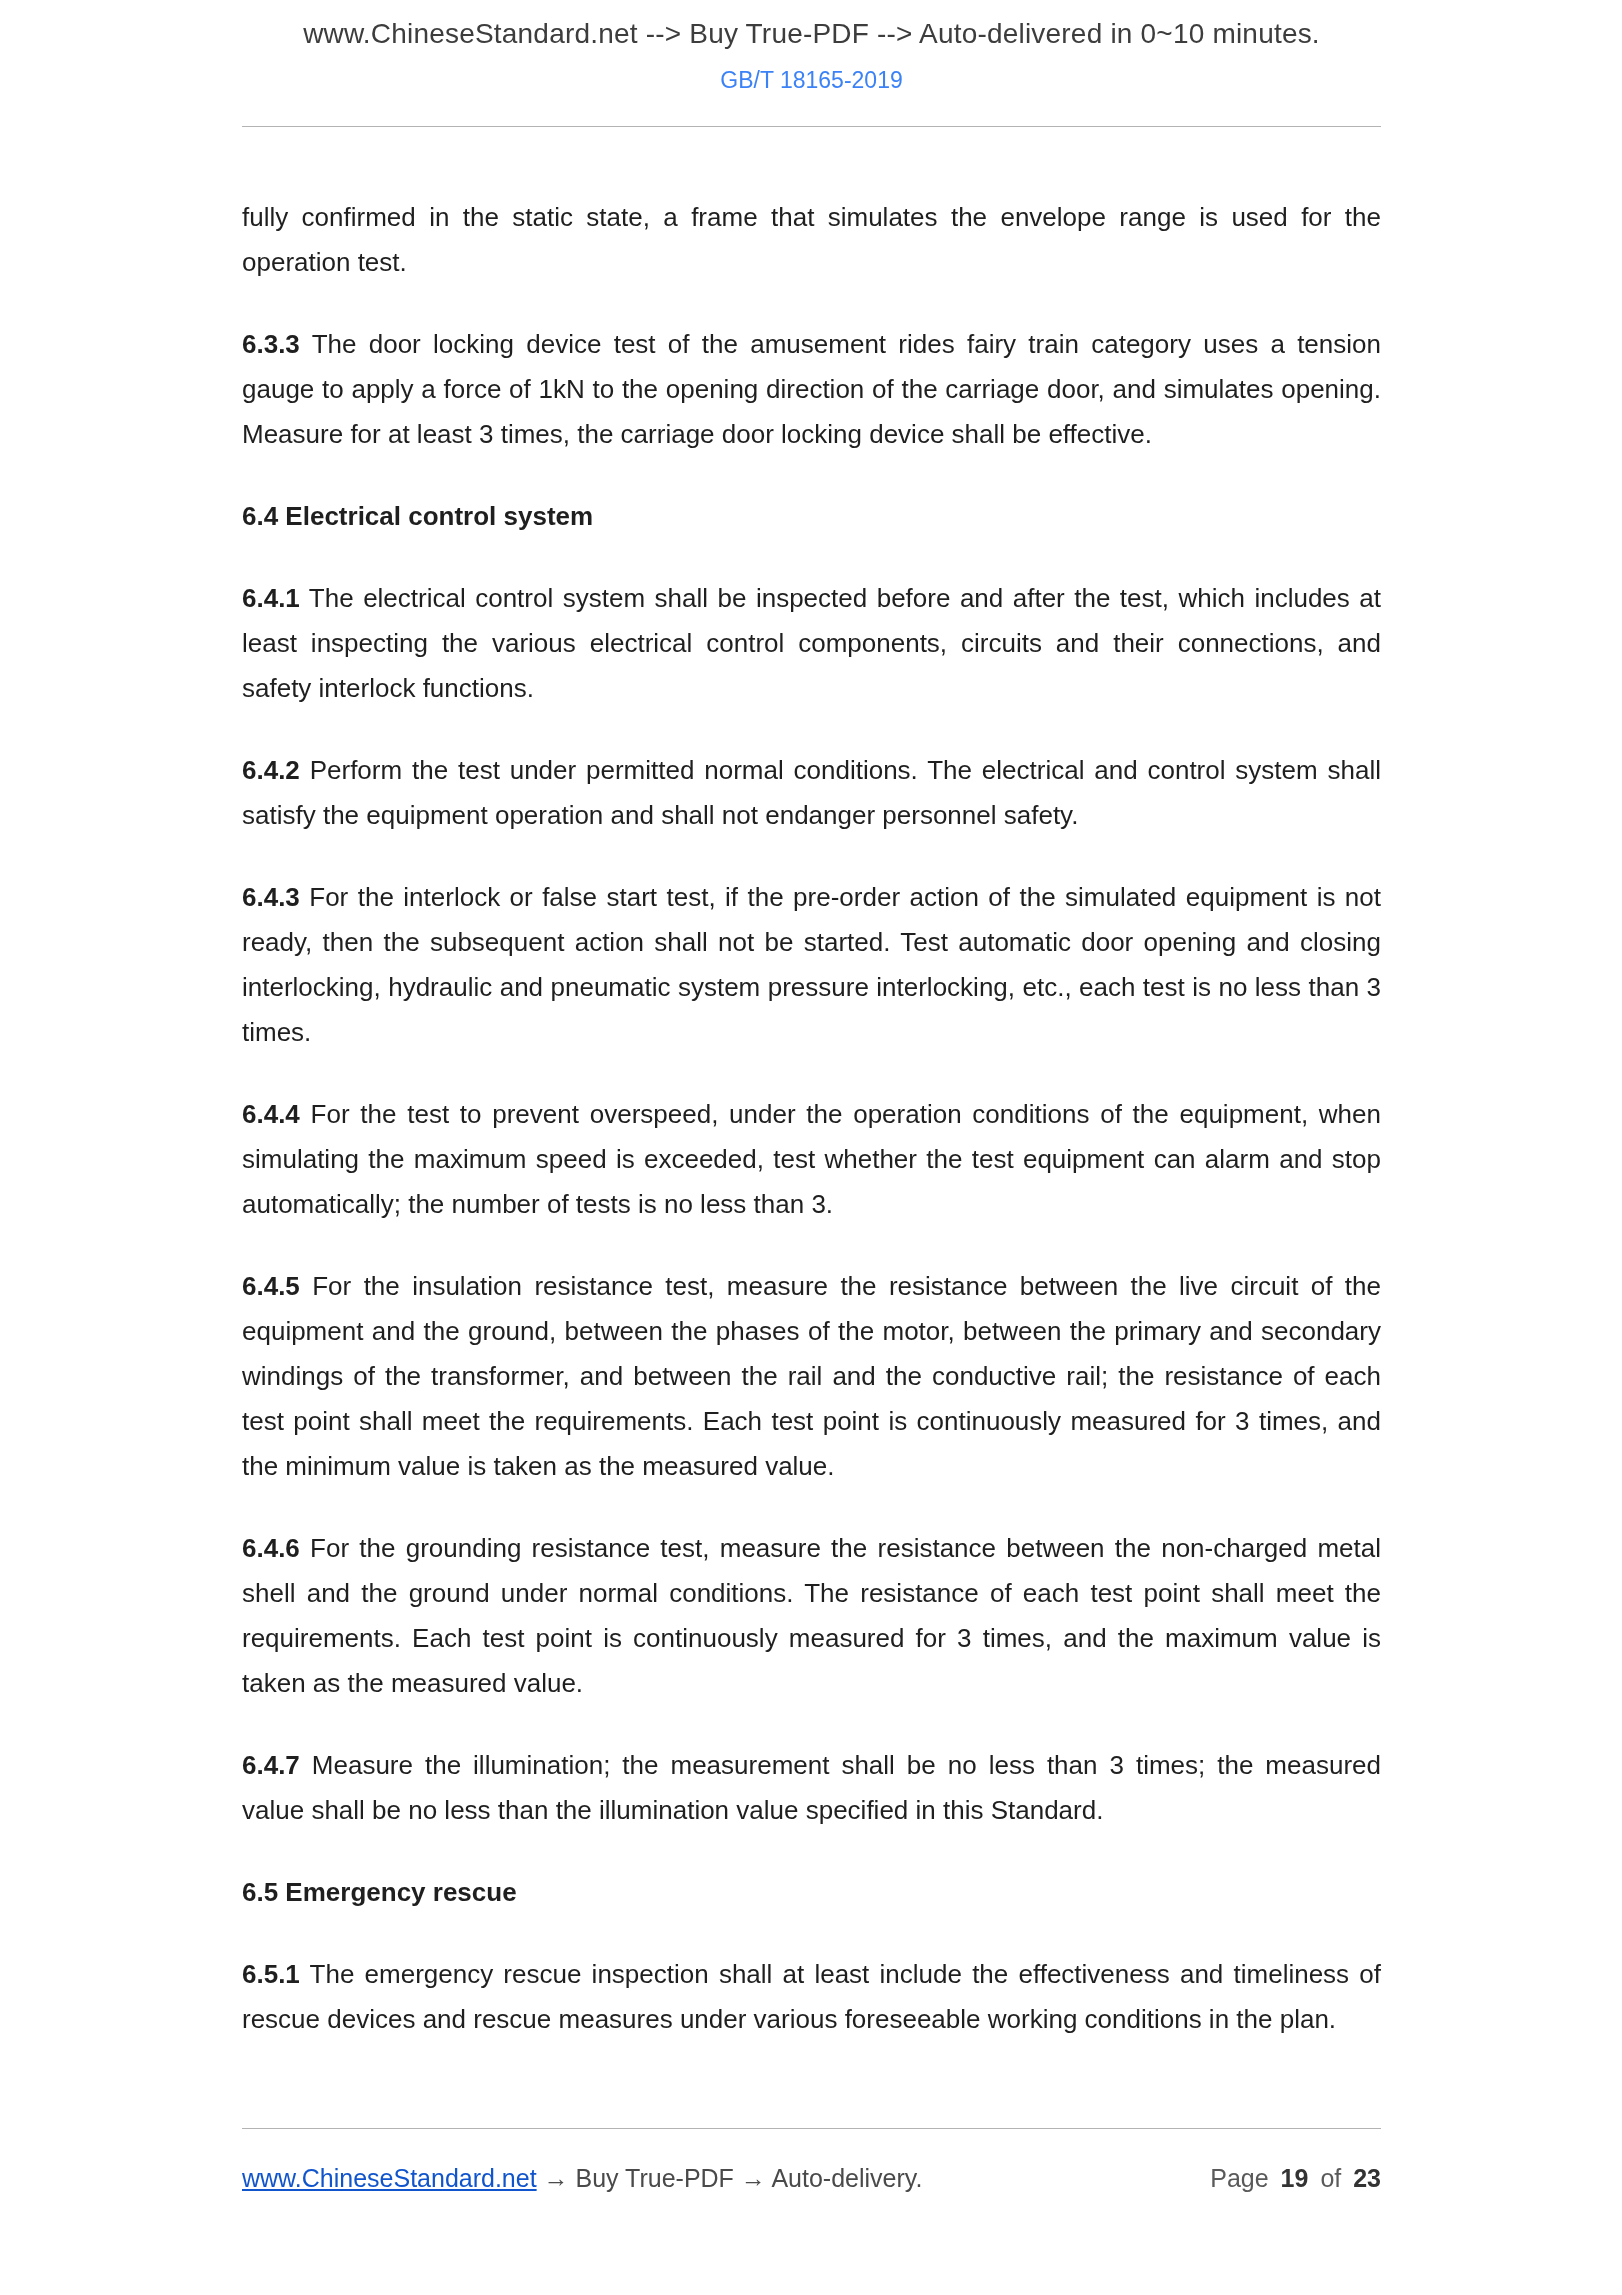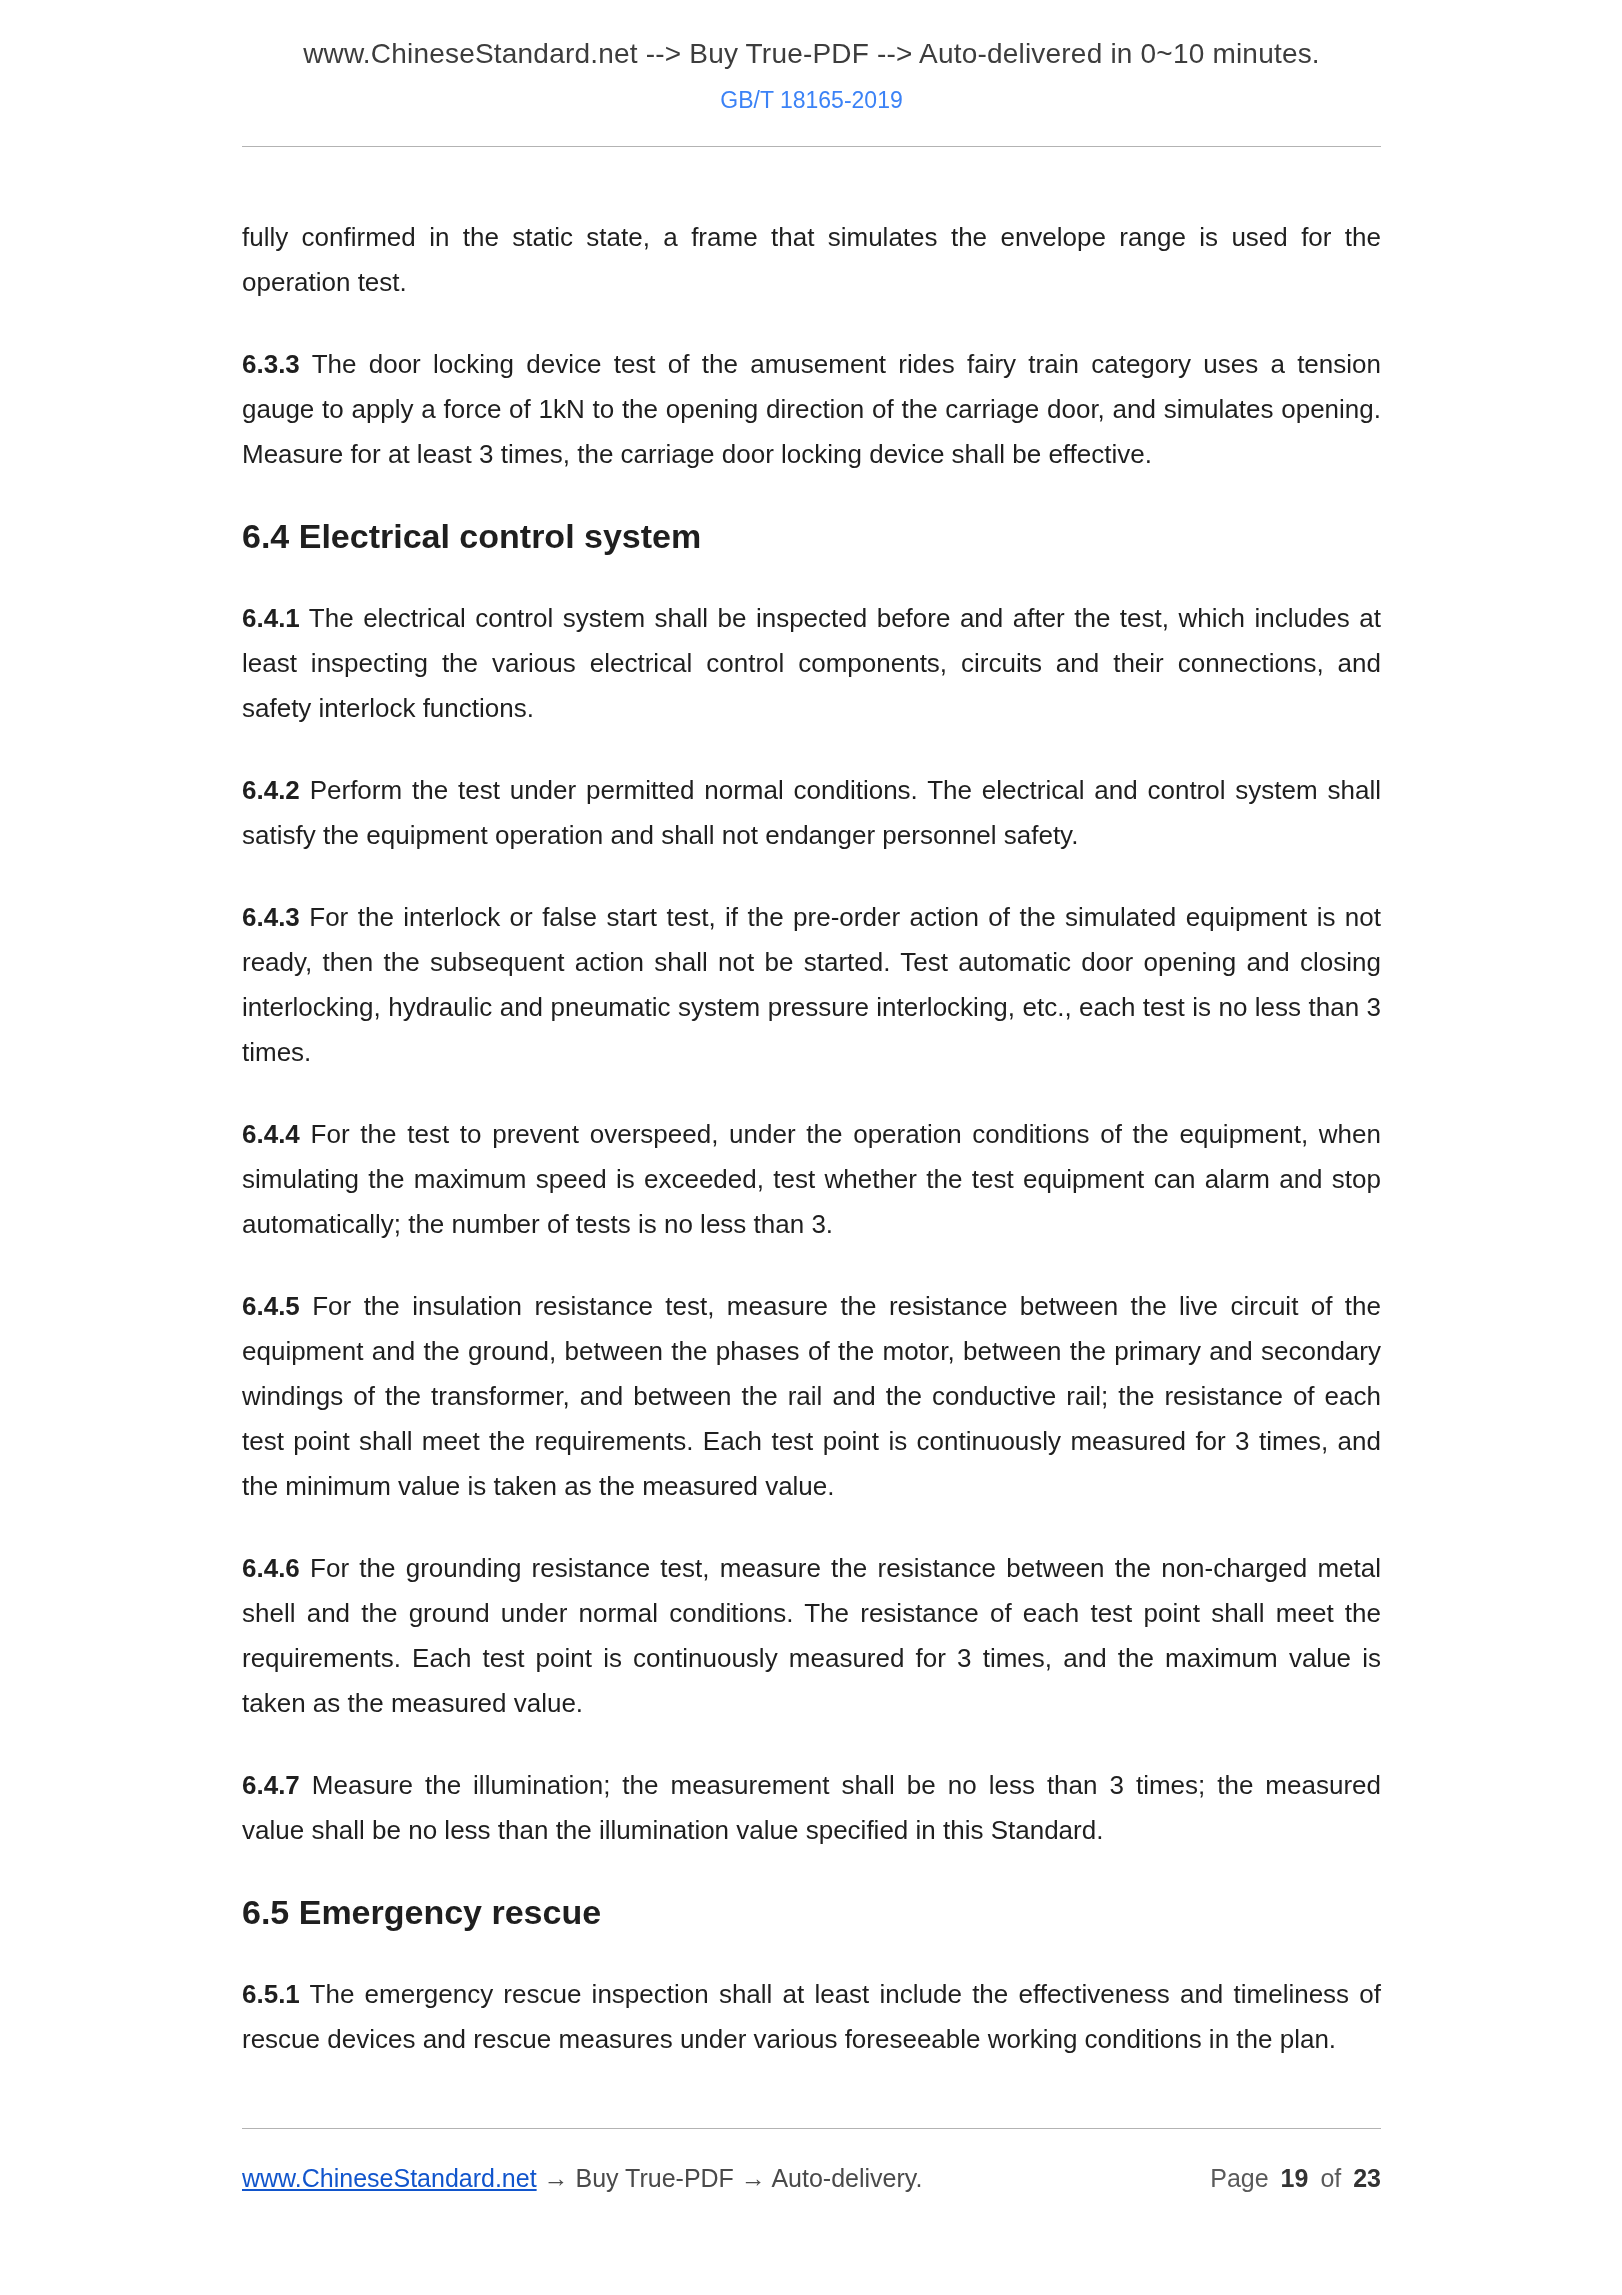--- a/index.html
+++ b/index.html
@@ -14,21 +14,21 @@
     background: #ffffff;
     font-family: "Liberation Sans", sans-serif;
     overflow: hidden;
   }
   .col {
     width: 1139px;
     margin: 16px auto;
   }
   
   .tagline {
-    padding-top: 38px;
+    padding-top: 18px;
     text-align: center;
     font-size: 28px;
     color: #3d3d3d;
     letter-spacing: 0.2px;
   }
   .doc-number {
     margin-top: 16.7px;
     text-align: center;
     font-size: 23px;
     color: #3b82f6;
@@ -47,21 +47,21 @@
     color: #1f1f1f;
   }
   .para {
     font-size: 26px;
     line-height: 45px;
     margin: 0 0 37px 0;
     text-align: justify;
   }
   .para .num { font-weight: bold; }
   .h {
-    font-size: 34px;
+    font-size: 26px;
     line-height: 45px;
     font-weight: bold;
     margin: 5px 0 37px 0;
     text-align: left;
   }
   
   .footer {
     position: absolute;
     top: 2128px;
     left: 242px;

